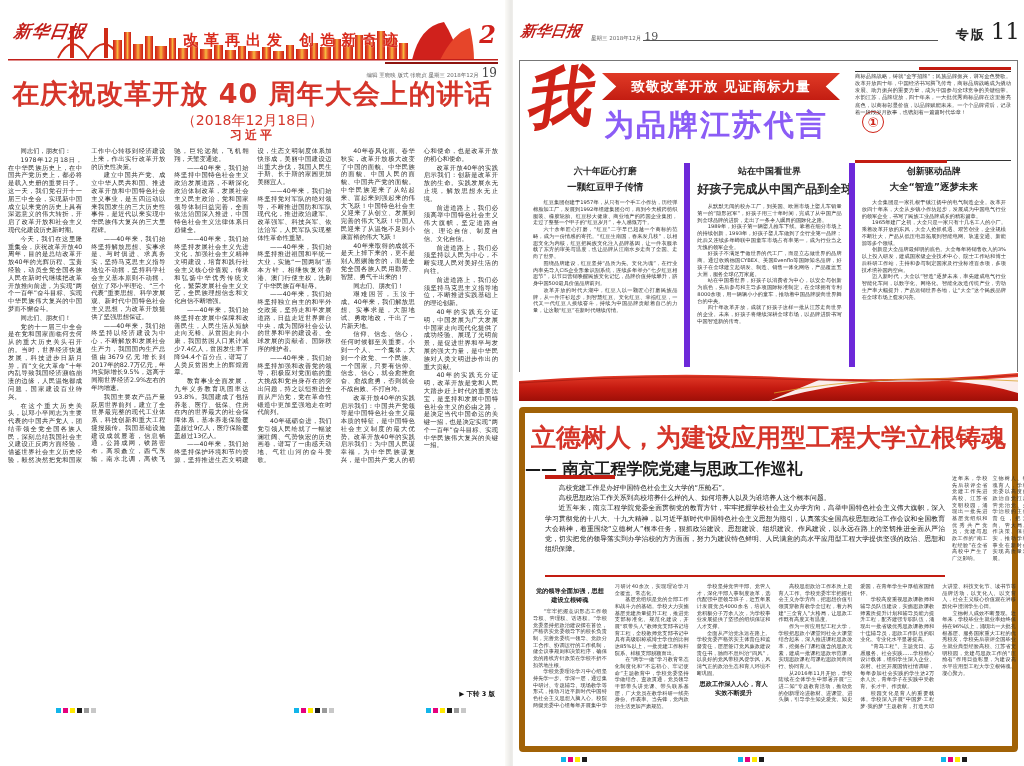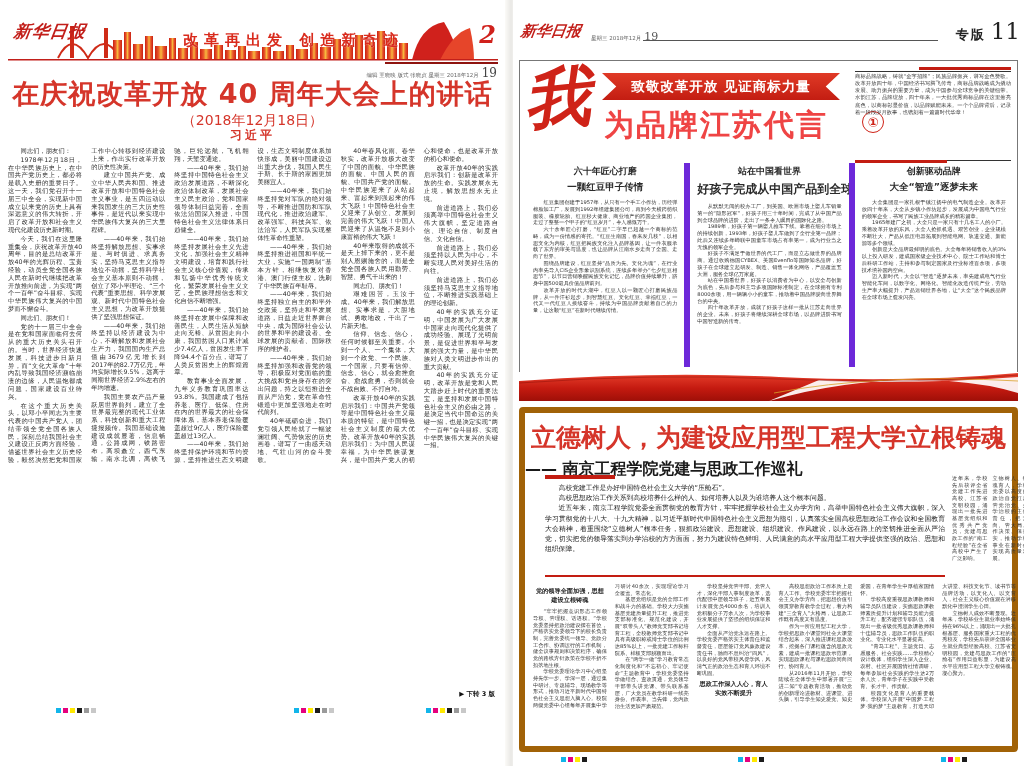--- a/index.html
+++ b/index.html
@@ -49,21 +49,21 @@
   .rp-section .num { font-family:"DejaVu Serif", serif; font-size:23px; color:#222; margin-left:5px;}
 
   
   .brandbox { position:absolute; left:6px; top:60px; width:499px; height:312px;
               border:1px solid #777; border-bottom:none; background:#fff; }
   .brand-me { position:absolute; left:4px; top:4px; font-family:"DejaVu Serif", serif; font-weight:bold;
               font-style:italic; font-size:66px; color:#cf2318; line-height:1; transform:rotate(-6deg); }
   .brand-ribbon { position:absolute; left:82px; top:12px; width:238px; height:27px; background:linear-gradient(180deg,#e03a26,#c31d12);
                   color:#fff; font-size:13.5px; font-weight:bold; letter-spacing:1px; text-align:center; line-height:27px;
                   clip-path:polygon(0 0, 100% 0, 94% 50%, 100% 100%, 0 100%, 6% 50%); }
-  .brand-title { position:absolute; left:84px; top:44px; font-size:30px; font-weight:bold; color:#ef4444; letter-spacing:2px; white-space:nowrap;}
+  .brand-title { position:absolute; left:84px; top:44px; font-size:30px; font-weight:bold; color:#8b5cf6; letter-spacing:2px; white-space:nowrap;}
   .brand-issue { position:absolute; left:342px; top:50px; width:22px; height:22px; border:1.5px solid #cf2318; border-radius:50%;
                  color:#cf2318; font-size:13px; font-weight:bold; text-align:center; line-height:22px; }
   .brand-intro { position:absolute; right:6px; top:6px; width:156px; height:92px; padding-top:6px;
                  font-size:5.3px; line-height:1.35; color:#3a3a3a; text-align:justify; }
   .brand-intro::before { content:""; position:absolute; right:0; top:0; width:92px; height:3px; background:#c31d12; }
   .brand-intro::after  { content:""; position:absolute; left:0; bottom:-4px; width:92px; height:3px; background:#c31d12; }
   .brand-intro .topline { position:absolute; left:0; top:4px; width:100%; height:1px; background:#333; }
   .brand-intro .botline { position:absolute; left:0; bottom:-2px; width:100%; height:1px; background:#333; }
   .brand-cols { position:absolute; left:6px; top:102px; width:487px; height:204px; display:flex; }
   .brand-col { flex:1; padding:0 7px; overflow:hidden; }

